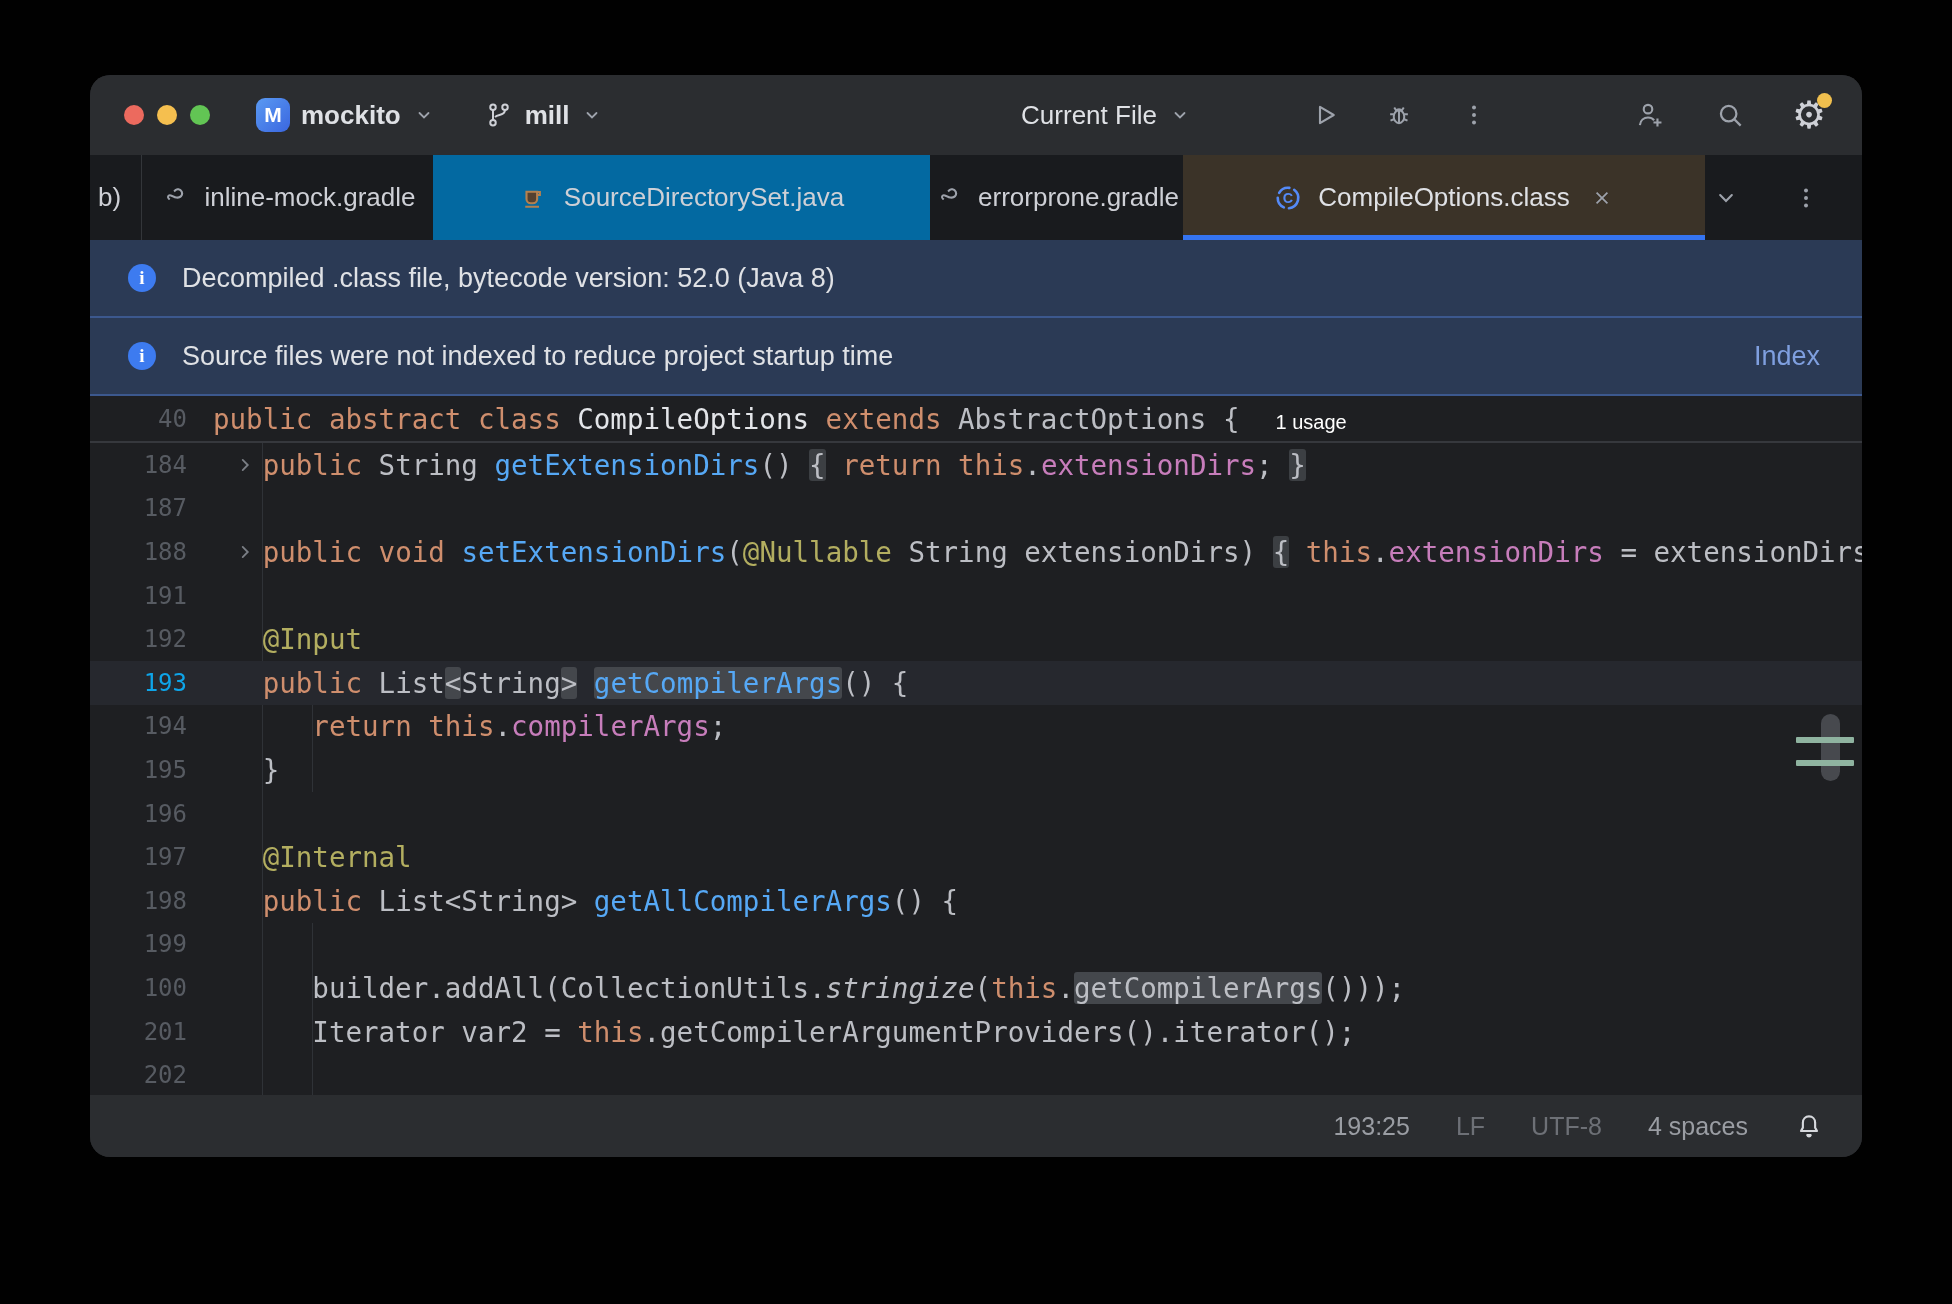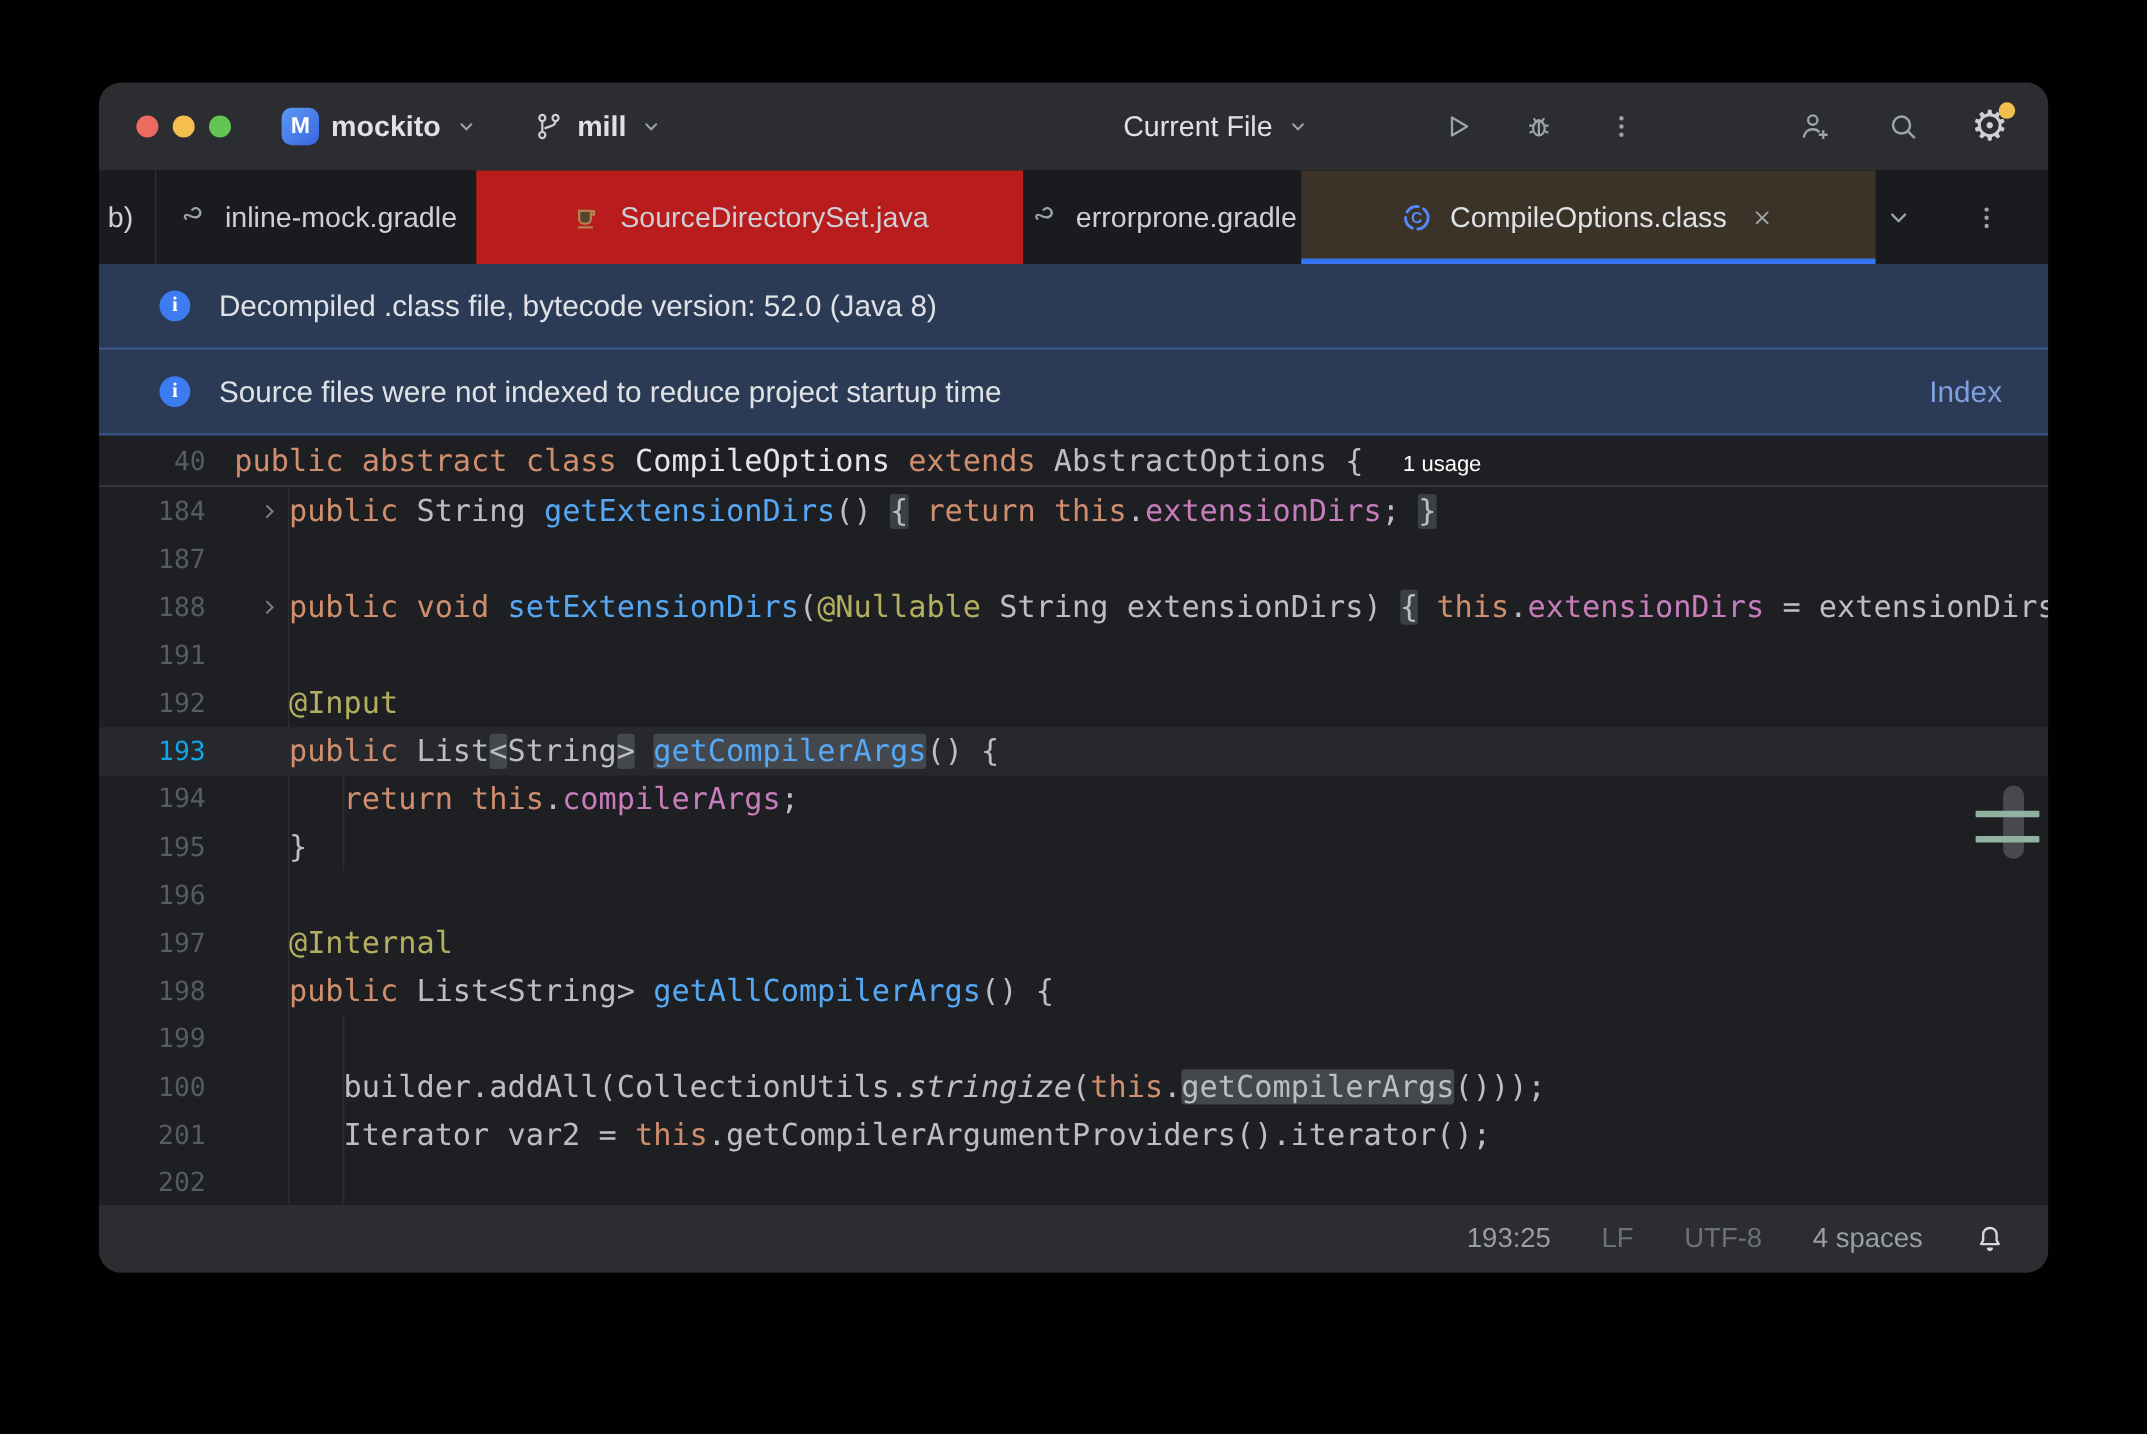--- a/index.html
+++ b/index.html
@@ -34,31 +34,31 @@
               background:#f0bf4e; }
 
   
   .tabbar { height:85px; background:#191b1e; flex:none; display:flex; align-items:stretch; }
   .tab { flex:none; display:flex; align-items:center; justify-content:center; gap:15px;
          font-size:26px; color:#ced0d6; position:relative; cursor:default; }
   .tab svg { flex:none; }
   .tab.t0 { width:52px; overflow:hidden; justify-content:flex-start; padding-left:8px;
             border-right:1px solid #33363a; }
   .tab.t1 { width:291px; }
-  .tab.t2 { width:497px; background:#b91c1c; }
+  .tab.t2 { width:497px; background:#0369a1; }
   .tab.t3 { width:253px;gap:14px; }
   .tab.t4 { width:522px; background:#3b3328; color:#dfe1e5; }
   .tab.t4::after { content:""; position:absolute; left:0; right:0; bottom:0; height:5px; background:#3574f0; }
   .tab-close { color:#9da2ab; margin-left:4px; display:flex; }
   .tabbar-controls { margin-left:auto; display:flex; align-items:center; gap:52px;
                      padding-right:42px; color:#9da2ab; }
 
   
   .banner { height:78px; background:#2b3a55; border-bottom:2px solid #3c588e; flex:none;
-            display:flex; align-items:center; padding:0 42px 0 55px; font-size:27px; color:#dfe1e5; }
+            display:flex; align-items:center; padding:0 42px 0 38px; font-size:27px; color:#dfe1e5; }
   .info-badge { width:28px; height:28px; border-radius:50%; background:#3d7bf0; color:#fff;
                 display:flex; align-items:center; justify-content:center; margin-right:26px;
                 font-size:19px; font-weight:700; font-family:"Liberation Serif", serif; flex:none; }
   .info-badge::before { content:"i"; }
   .banner-link { margin-left:auto; color:#7f9fdf; }
 
   
   .mono { font-family:"DejaVu Sans Mono", monospace; font-size:27.5px; }
   .sticky { height:47px; background:#1e1f22; border-bottom:2px solid #36383d; flex:none; position:relative; }
   .gut-num { position:absolute; left:0; width:97px; text-align:right; color:#575b62; font-size:24px;

